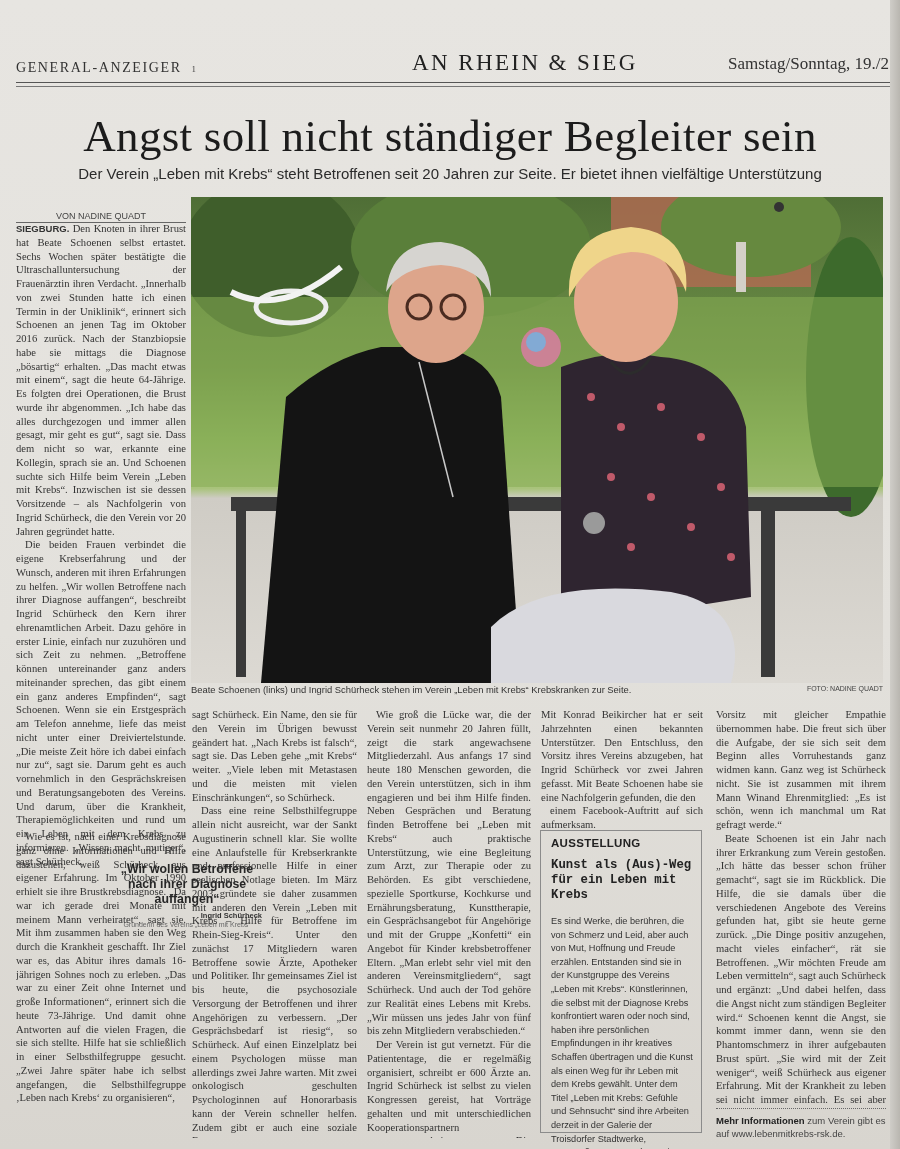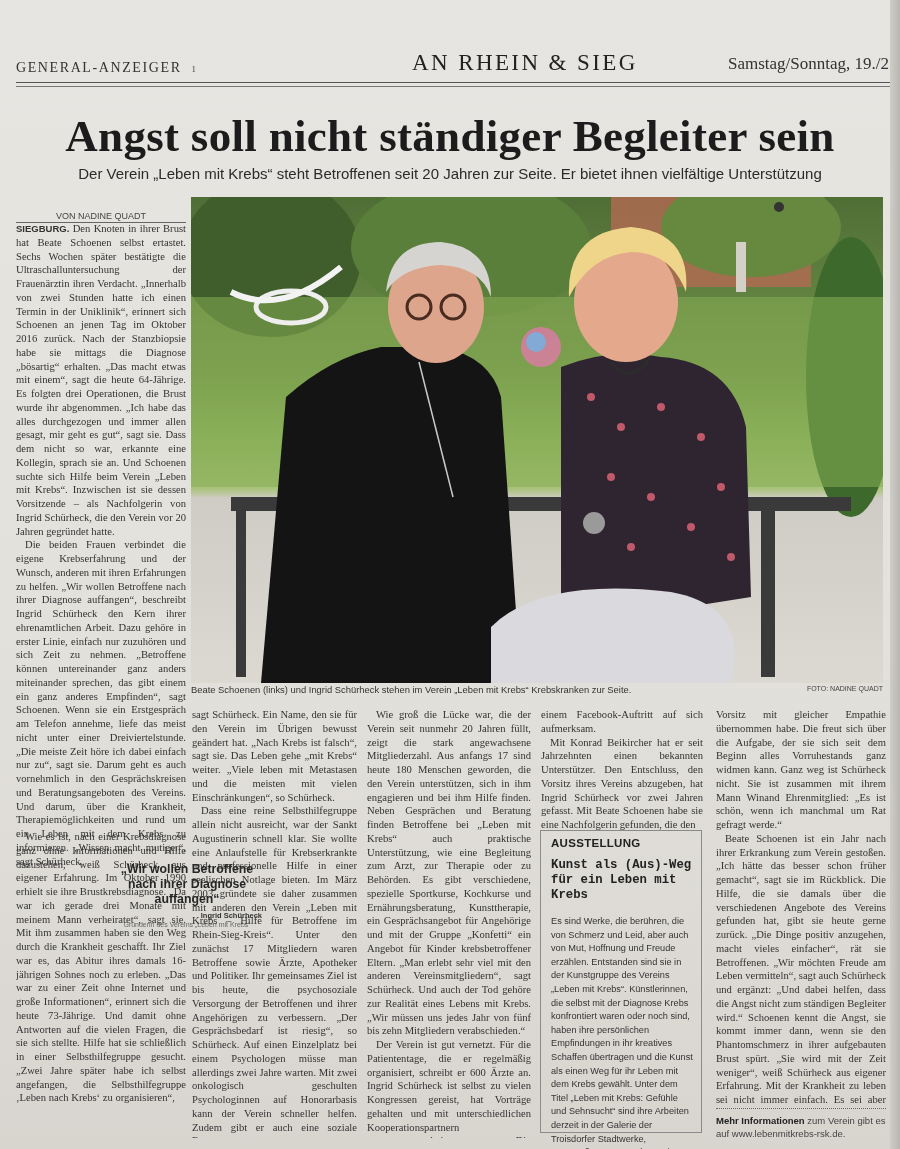--- a/index.html
+++ b/index.html
@@ -28,21 +28,21 @@
     position: absolute; left: 712px; top: 8px;
     font-family: "Liberation Serif", serif; font-size: 17px; color: #333; white-space: nowrap;
   }
   .rule-double {
     position: absolute; left: 16px; top: 82px; width: 884px; height: 5px;
     border-top: 1px solid #555; border-bottom: 1px solid #777;
   }
   
   .headline {
     position: absolute; left: 0; width: 900px; top: 110px; text-align: center;
-    font-family: "Liberation Serif", serif; font-size: 45px; font-weight: bold;
+    font-family: "Liberation Serif", serif; font-size: 45px; font-weight: normal;
     color: #1c1c1c; letter-spacing: 0.3px;
   }
   .subhead {
     position: absolute; left: 0; width: 900px; top: 165px; text-align: center;
     font-family: "Liberation Sans", sans-serif; font-size: 15px; color: #2b2b2b;
   }
   
   .byline {
     position: absolute; left: 16px; top: 202px; width: 170px; text-align: center;
     font-family: "Liberation Sans", sans-serif; font-size: 9px; color: #444;
@@ -194,22 +194,22 @@
     <p>sagt Schürheck. Ein Name, den sie für den Verein im Übrigen bewusst geändert hat. „Nach Krebs ist falsch“, sagt sie. Das Leben gehe „mit Krebs“ weiter. „Viele leben mit Metastasen und die meisten mit vielen Einschränkungen“, so Schürheck.</p>
     <p>Dass eine reine Selbsthilfegruppe allein nicht ausreicht, war der Sankt Augustinerin schnell klar. Sie wollte eine Anlaufstelle für Krebserkrankte und professionelle Hilfe in einer seelischen Notlage bieten. Im März 2003 gründete sie daher zusammen mit anderen den Verein „Leben mit Krebs – Hilfe für Betroffene im Rhein-Sieg-Kreis“. Unter den zunächst 17 Mitgliedern waren Betroffene sowie Ärzte, Apotheker und Politiker. Ihr gemeinsames Ziel ist bis heute, die psychosoziale Versorgung der Betroffenen und ihrer Angehörigen zu verbessern. „Der Gesprächsbedarf ist riesig“, so Schürheck. Auf einen Einzelplatz bei einem Psychologen müsse man allerdings zwei Jahre warten. Mit zwei onkologisch geschulten Psychologinnen auf Honorarbasis kann der Verein schneller helfen. Zudem gibt er auch eine soziale Beratung.</p>
   </div>
 
   <div class="col" style="left:367px; top:708px; width:164px; height:430px; overflow:hidden;">
     <p style="text-indent:9px;">Wie groß die Lücke war, die der Verein seit nunmehr 20 Jahren füllt, zeigt die stark angewachsene Mitgliederzahl. Aus anfangs 17 sind heute 180 Menschen geworden, die den Verein unterstützen, sich in ihm engagieren und bei ihm Hilfe finden. Neben Gesprächen und Beratung finden Betroffene bei „Leben mit Krebs“ auch praktische Unterstützung, wie eine Begleitung zum Arzt, zur Therapie oder zu Behörden. Es gibt verschiedene, spezielle Sportkurse, Kochkurse und Ernährungsberatung, Kunsttherapie, ein Gesprächsangebot für Angehörige und mit der Gruppe „Konfetti“ ein Angebot für Kinder krebsbetroffener Eltern. „Man erlebt sehr viel mit den anderen Vereinsmitgliedern“, sagt Schürheck. Und auch der Tod gehöre zur Realität eines Lebens mit Krebs. „Wir müssen uns jedes Jahr von fünf bis zehn Mitgliedern verabschieden.“</p>
     <p>Der Verein ist gut vernetzt. Für die Patiententage, die er regelmäßig organisiert, schreibt er 600 Ärzte an. Ingrid Schürheck ist selbst zu vielen Kongressen gereist, hat Vorträge gehalten und mit unterschiedlichen Kooperationspartnern zusammengearbeitet. Die Informationsflyer des Vereins liegen in Arztpraxen und Rathäusern aus, zudem macht der Verein mit seiner Internetseite und</p>
   </div>
 
   <div class="col" style="left:541px; top:708px; width:162px;">
+    <p>Mit Konrad Beikircher hat er seit Jahrzehnten einen bekannten Unterstützer. Den Entschluss, den Vorsitz ihres Vereins abzugeben, hat Ingrid Schürheck vor zwei Jahren gefasst. Mit Beate Schoenen habe sie eine Nachfolgerin gefunden, die den</p>
     <p>einem Facebook-Auftritt auf sich aufmerksam.</p>
-    <p>Mit Konrad Beikircher hat er seit Jahrzehnten einen bekannten Unterstützer. Den Entschluss, den Vorsitz ihres Vereins abzugeben, hat Ingrid Schürheck vor zwei Jahren gefasst. Mit Beate Schoenen habe sie eine Nachfolgerin gefunden, die den</p>
   </div>
 
   <div class="infobox">
     <div class="box-kicker">AUSSTELLUNG</div>
     <div class="box-title">Kunst als (Aus)-Weg für ein Leben mit Krebs</div>
     <div class="box-body">Es sind Werke, die berühren, die von Schmerz und Leid, aber auch von Mut, Hoffnung und Freude erzählen. Entstanden sind sie in der Kunstgruppe des Vereins „Leben mit Krebs“. Künstlerinnen, die selbst mit der Diagnose Krebs konfrontiert waren oder noch sind, haben ihre persönlichen Empfindungen in ihr kreatives Schaffen übertragen und die Kunst als einen Weg für ihr Leben mit dem Krebs gewählt. Unter dem Titel „Leben mit Krebs: Gefühle und Sehnsucht“ sind ihre Arbeiten derzeit in der Galerie der Troisdorfer Stadtwerke, Poststraße 105, zu sehen. Die Ausstellung läuft noch bis Freitag, 25. August. otn</div>
   </div>
 
   <div class="col" style="left:716px; top:708px; width:170px; height:396px; overflow:hidden;">
     <p>Vorsitz mit gleicher Empathie übernommen habe. Die freut sich über die Aufgabe, der sie sich seit dem Beginn alles Vorruhestands ganz widmen kann. Ganz weg ist Schürheck nicht. Sie ist zusammen mit ihrem Mann Winand Ehrenmitglied: „Es ist schön, wenn ich manchmal um Rat gefragt werde.“</p>

